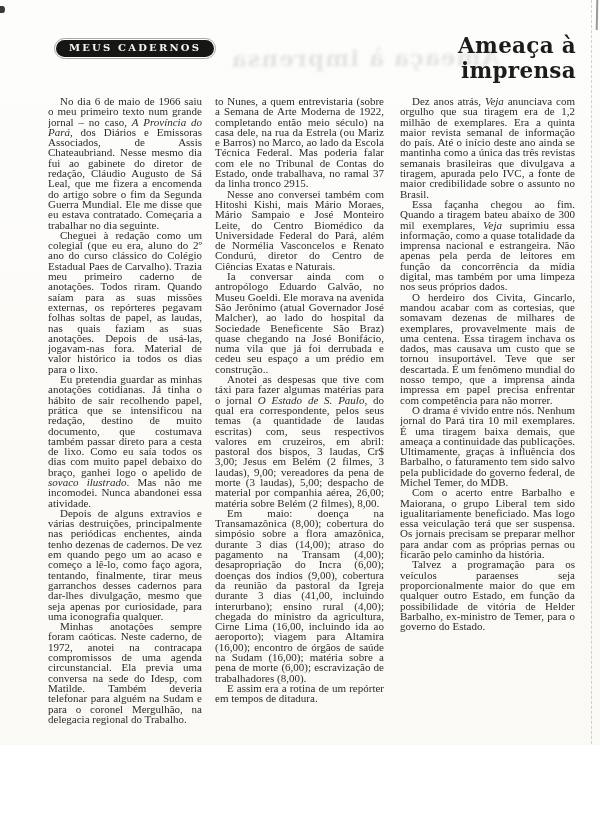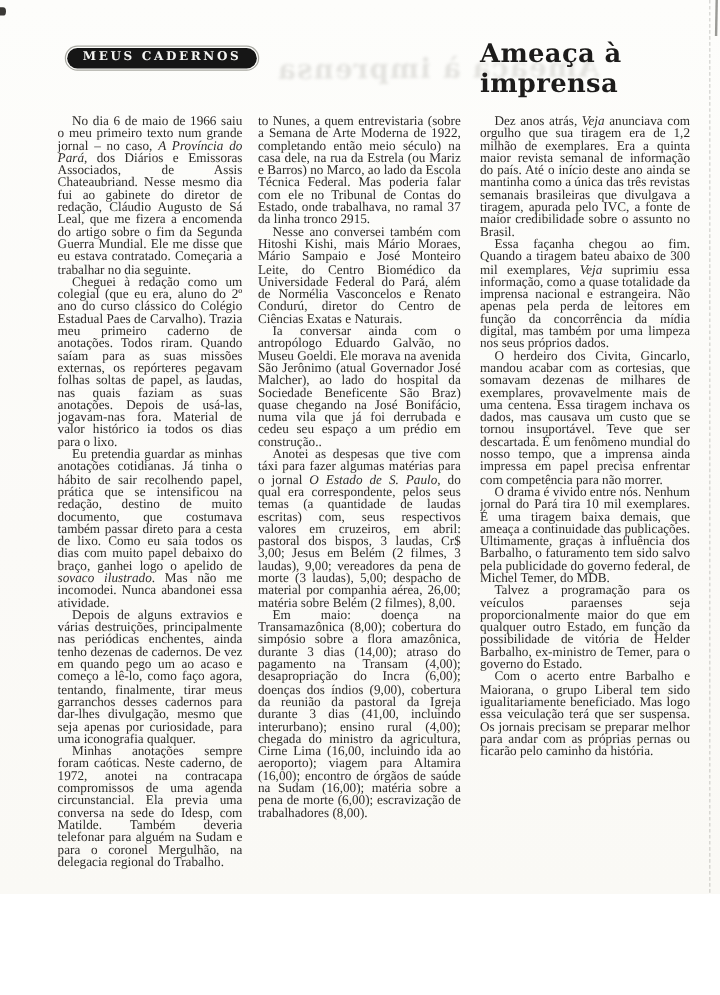--- a/index.html
+++ b/index.html
@@ -108,42 +108,43 @@
   <div class="edge-dashed"></div>
   <div class="edge-solid"></div>
   <div class="ghost-headline">Ameaça à imprensa</div>
   <div class="smudge" id="smudge1"></div>
   <div class="smudge" id="smudge2"></div>
   <div class="smudge" id="smudge3"></div>
   <div class="smudge" id="smudge4"></div>
 
   <div class="kicker">MEUS CADERNOS</div>
 
-  <h2 class="side-title" style="margin:0;">Ameaça à imprensa</h2>
+  <h2 class="side-title" style="margin:0;text-align:right;">Ameaça à imprensa</h2>
 
   <div id="col1" class="col">
       <div class="para ind"><span>No dia 6 de maio de 1966 saiu o meu primeiro texto num grande jornal – no caso, </span><i>A Província do Pará</i><span>, dos Diários e Emissoras Associados, de Assis Chateaubriand. Nesse mesmo dia fui ao gabinete do diretor de redação, Cláudio Augusto de Sá Leal, que me fizera a encomenda do artigo sobre o fim da Segunda Guerra Mundial. Ele me disse que eu estava contratado. Começaria a trabalhar no dia seguinte.</span></div>
       <div class="para ind"><span>Cheguei à redação como um colegial (que eu era, aluno do 2º ano do curso clássico do Colégio Estadual Paes de Carvalho). Trazia meu primeiro caderno de anotações. Todos riram. Quando saíam para as suas missões externas, os repórteres pegavam folhas soltas de papel, as laudas, nas quais faziam as suas anotações. Depois de usá-las, jogavam-nas fora. Material de valor histórico ia todos os dias para o lixo.</span></div>
       <div class="para ind"><span>Eu pretendia guardar as minhas anotações cotidianas. Já tinha o hábito de sair recolhendo papel, prática que se intensificou na redação, destino de muito documento, que costumava também passar direto para a cesta de lixo. Como eu saía todos os dias com muito papel debaixo do braço, ganhei logo o apelido de </span><i>sovaco ilustrado</i><span>. Mas não me incomodei. Nunca abandonei essa atividade.</span></div>
       <div class="para ind"><span>Depois de alguns extravios e várias destruições, principalmente nas periódicas enchentes, ainda tenho dezenas de cadernos. De vez em quando pego um ao acaso e começo a lê-lo, como faço agora, tentando, finalmente, tirar meus garranchos desses cadernos para dar-lhes divulgação, mesmo que seja apenas por curiosidade, para uma iconografia qualquer.</span></div>
       <div class="para ind"><span>Minhas anotações sempre foram caóticas. Neste caderno, de 1972, anotei na contracapa compromissos de uma agenda circunstancial. Ela previa uma conversa na sede do Idesp, com Matilde. Também deveria telefonar para alguém na Sudam e para o coronel Mergulhão, na delegacia regional do Trabalho.</span></div>
     </div>
   <div id="col2" class="col">
       <div class="para"><span>to Nunes, a quem entrevistaria (sobre a Semana de Arte Moderna de 1922, completando então meio século) na casa dele, na rua da Estrela (ou Mariz e Barros) no Marco, ao lado da Escola Técnica Federal. Mas poderia falar com ele no Tribunal de Contas do Estado, onde trabalhava, no ramal 37 da linha tronco 2915.</span></div>
       <div class="para ind"><span>Nesse ano conversei também com Hitoshi Kishi, mais Mário Moraes, Mário Sampaio e José Monteiro Leite, do Centro Biomédico da Universidade Federal do Pará, além de Normélia Vasconcelos e Renato Condurú, diretor do Centro de Ciências Exatas e Naturais.</span></div>
       <div class="para ind"><span>Ia conversar ainda com o antropólogo Eduardo Galvão, no Museu Goeldi. Ele morava na avenida São Jerônimo (atual Governador José Malcher), ao lado do hospital da Sociedade Beneficente São Braz) quase chegando na José Bonifácio, numa vila que já foi derrubada e cedeu seu espaço a um prédio em construção..</span></div>
       <div class="para ind"><span>Anotei as despesas que tive com táxi para fazer algumas matérias para o jornal </span><i>O Estado de S. Paulo</i><span>, do qual era correspondente, pelos seus temas (a quantidade de laudas escritas) com, seus respectivos valores em cruzeiros, em abril: pastoral dos bispos, 3 laudas, Cr$ 3,00; Jesus em Belém (2 filmes, 3 laudas), 9,00; vereadores da pena de morte (3 laudas), 5,00; despacho de material por companhia aérea, 26,00; matéria sobre Belém (2 filmes), 8,00.</span></div>
       <div class="para ind"><span>Em maio: doença na Transamazônica (8,00); cobertura do simpósio sobre a flora amazônica, durante 3 dias (14,00); atraso do pagamento na Transam (4,00); desapropriação do Incra (6,00); doenças dos índios (9,00), cobertura da reunião da pastoral da Igreja durante 3 dias (41,00, incluindo interurbano); ensino rural (4,00); chegada do ministro da agricultura, Cirne Lima (16,00, incluindo ida ao aeroporto); viagem para Altamira (16,00); encontro de órgãos de saúde na Sudam (16,00); matéria sobre a pena de morte (6,00); escravização de trabalhadores (8,00).</span></div>
+      <div class="para ind"><span>E assim era a rotina de um repórter em tempos de ditadura.</span></div>
     </div>
   <div id="col3" class="col">
       <div class="para ind"><span>Dez anos atrás, </span><i>Veja</i><span> anunciava com orgulho que sua tiragem era de 1,2 milhão de exemplares. Era a quinta maior revista semanal de informação do país. Até o início deste ano ainda se mantinha como a única das três revistas semanais brasileiras que divulgava a tiragem, apurada pelo IVC, a fonte de maior credibilidade sobre o assunto no Brasil.</span></div>
       <div class="para ind"><span>Essa façanha chegou ao fim. Quando a tiragem bateu abaixo de 300 mil exemplares, </span><i>Veja</i><span> suprimiu essa informação, como a quase totalidade da imprensa nacional e estrangeira. Não apenas pela perda de leitores em função da concorrência da mídia digital, mas também por uma limpeza nos seus próprios dados.</span></div>
       <div class="para ind"><span>O herdeiro dos Civita, Gincarlo, mandou acabar com as cortesias, que somavam dezenas de milhares de exemplares, provavelmente mais de uma centena. Essa tiragem inchava os dados, mas causava um custo que se tornou insuportável. Teve que ser descartada. É um fenômeno mundial do nosso tempo, que a imprensa ainda impressa em papel precisa enfrentar com competência para não morrer.</span></div>
       <div class="para ind"><span>O drama é vivido entre nós. Nenhum jornal do Pará tira 10 mil exemplares. É uma tiragem baixa demais, que ameaça a continuidade das publicações. Ultimamente, graças à influência dos Barbalho, o faturamento tem sido salvo pela publicidade do governo federal, de Michel Temer, do MDB.</span></div>
+      <div class="para ind"><span>Com o acerto entre Barbalho e Maiorana, o grupo Liberal tem sido igualitariamente beneficiado. Mas logo essa veiculação terá que ser suspensa. Os jornais precisam se preparar melhor para andar com as próprias pernas ou ficarão pelo caminho da história.</span></div>
       <div class="para ind"><span>Talvez a programação para os veículos paraenses seja proporcionalmente maior do que em qualquer outro Estado, em função da possibilidade de vitória de Helder Barbalho, ex-ministro de Temer, para o governo do Estado.</span></div>
-      <div class="para ind"><span>Com o acerto entre Barbalho e Maiorana, o grupo Liberal tem sido igualitariamente beneficiado. Mas logo essa veiculação terá que ser suspensa. Os jornais precisam se preparar melhor para andar com as próprias pernas ou ficarão pelo caminho da história.</span></div>
     </div>
 
   <div class="footer-rule"></div>
   <div class="page-tick"></div>
   <div class="page-number">15</div>
 
 </div>
 
 </body></html>

